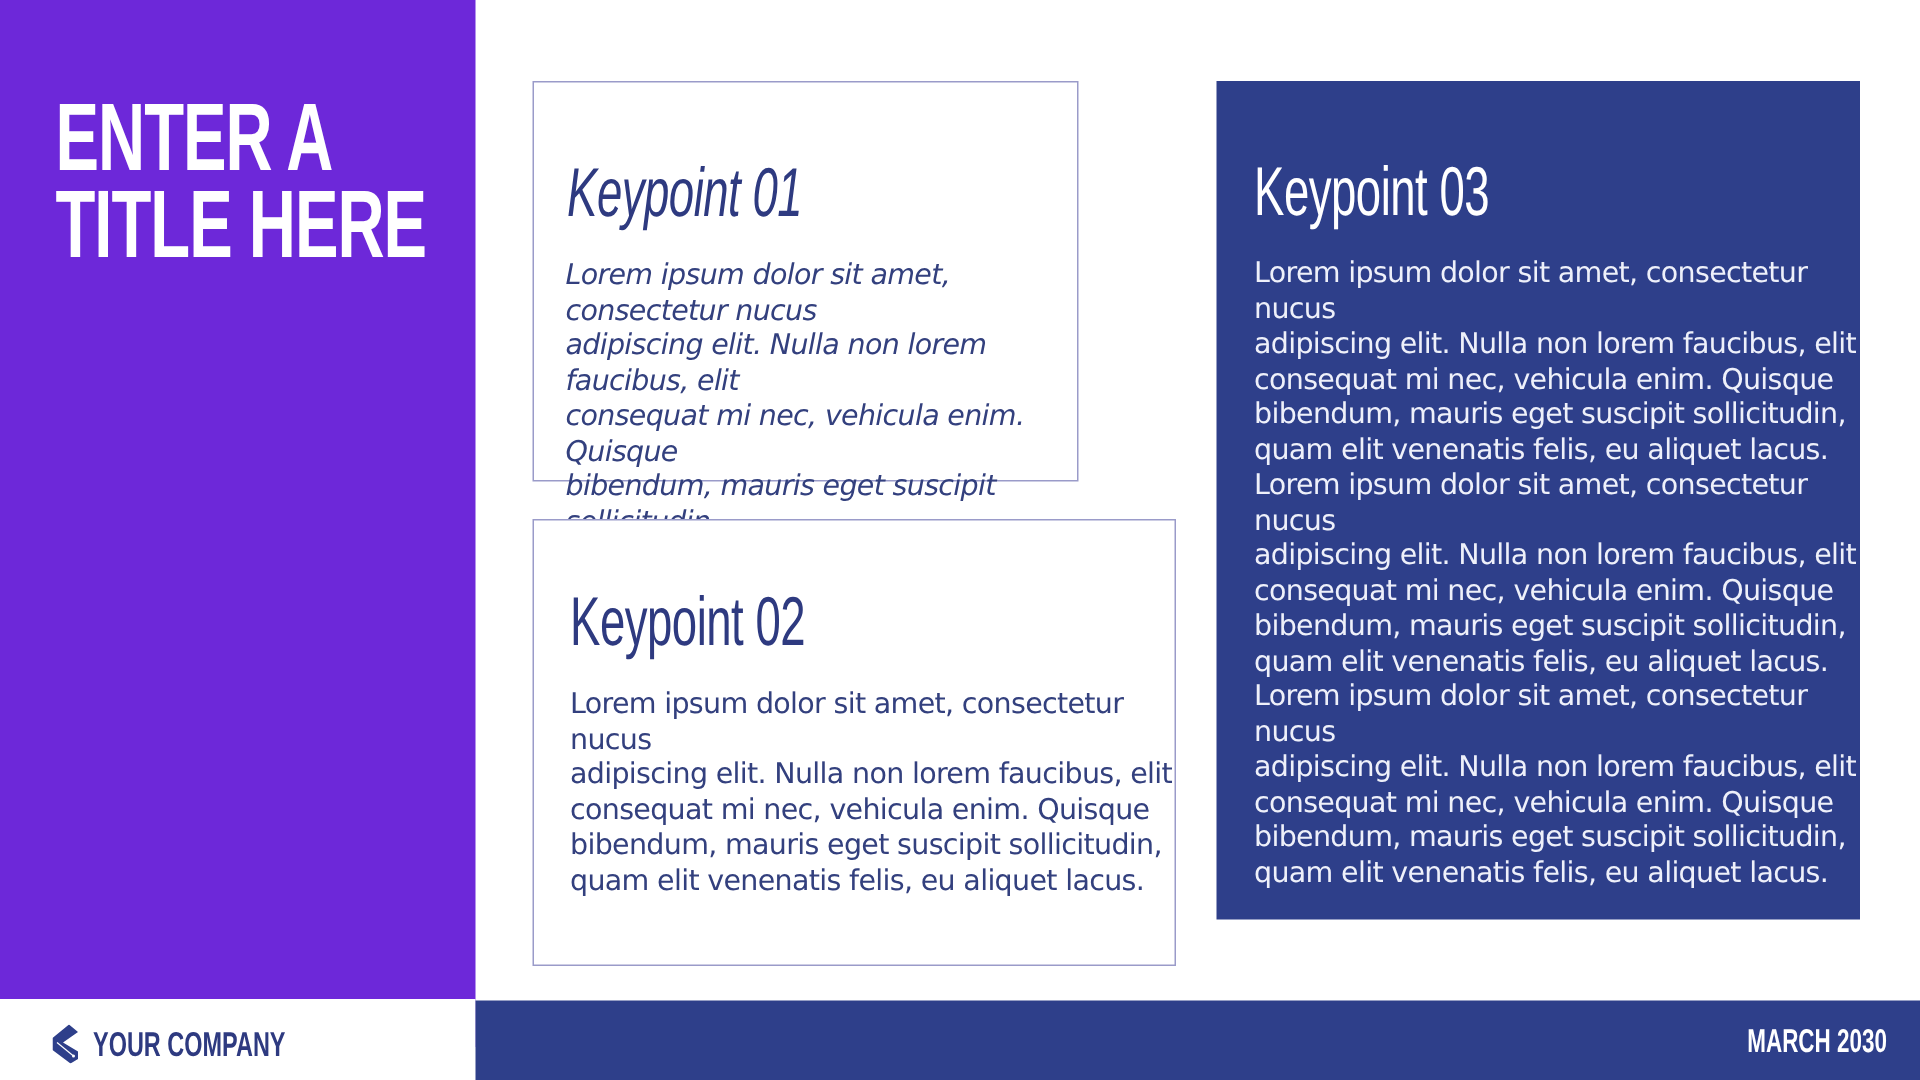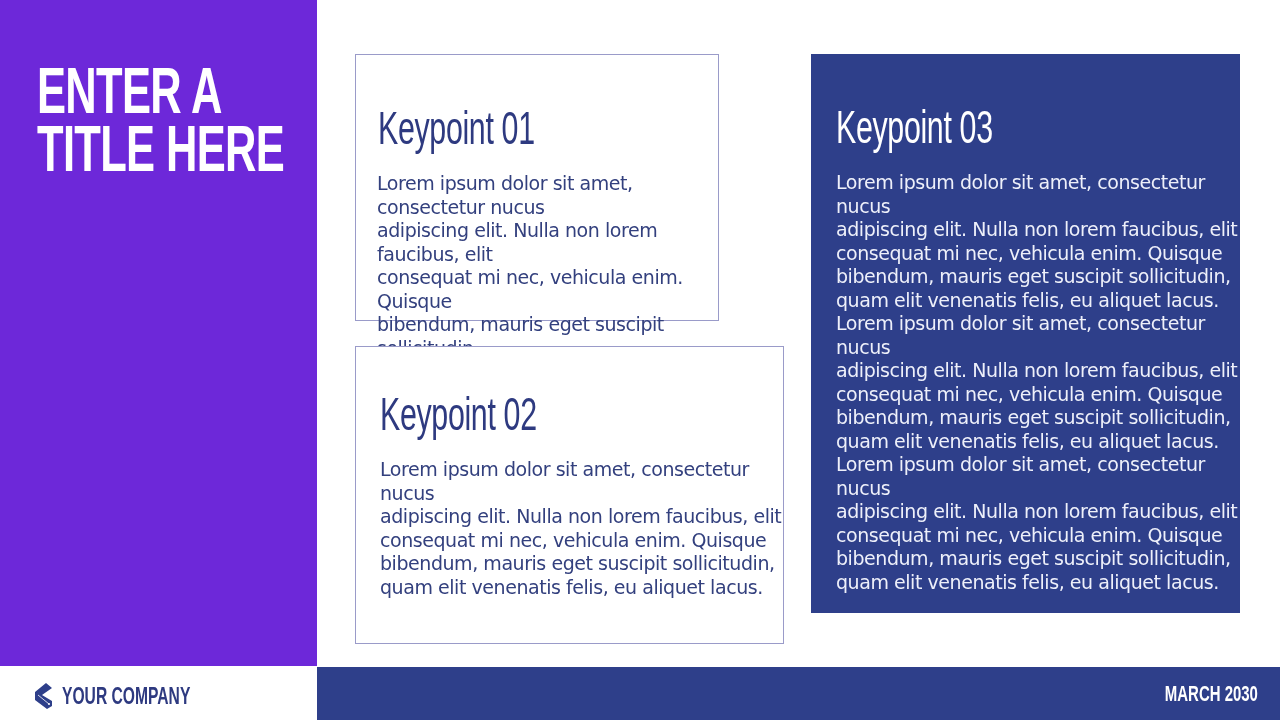--- a/index.html
+++ b/index.html
@@ -52,21 +52,21 @@
       position: absolute;
       font-family: "DejaVu Sans", sans-serif;
       font-size: 19px;
       line-height: 23.5px;
       letter-spacing: -0.45px;
       white-space: pre-line;
     }
     .card-outline .card-body { color: #33407e; }
     .card-filled .card-body { color: #eef0fa; }
 
-    .kp1 { left: 355px; top: 54px; width: 364px; height: 267px; }
+    .kp1 { left: 355px; top: 54px; width: 364px; height: 267px; font-style: italic; }
     .kp2 { left: 355px; top: 346px; width: 429px; height: 298px; }
     .kp3 { left: 811px; top: 54px; width: 429px; height: 559px; padding-left: 13px; }
 
     .footer-left {
       position: absolute; left: 0; top: 666px; width: 317px; height: 54px;
       background: #ffffff;
     }
     .footer-bar {
       position: absolute; left: 317px; top: 667px; width: 963px; height: 53px;
       background: #2e3f8a;

